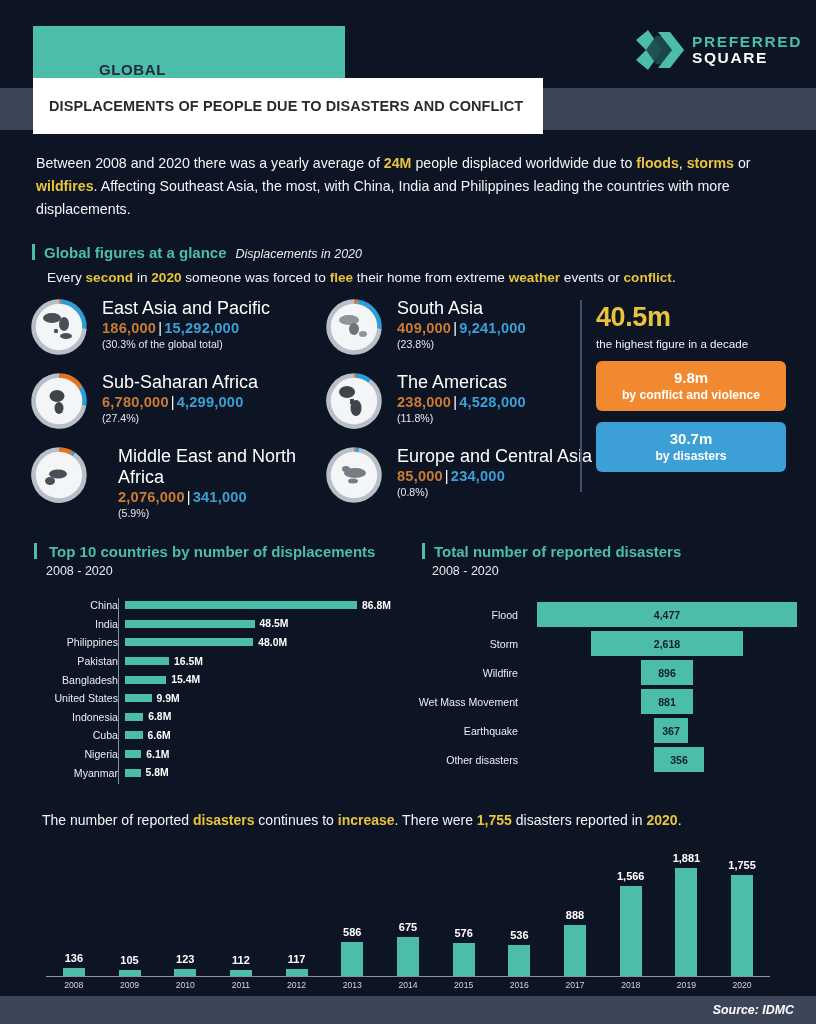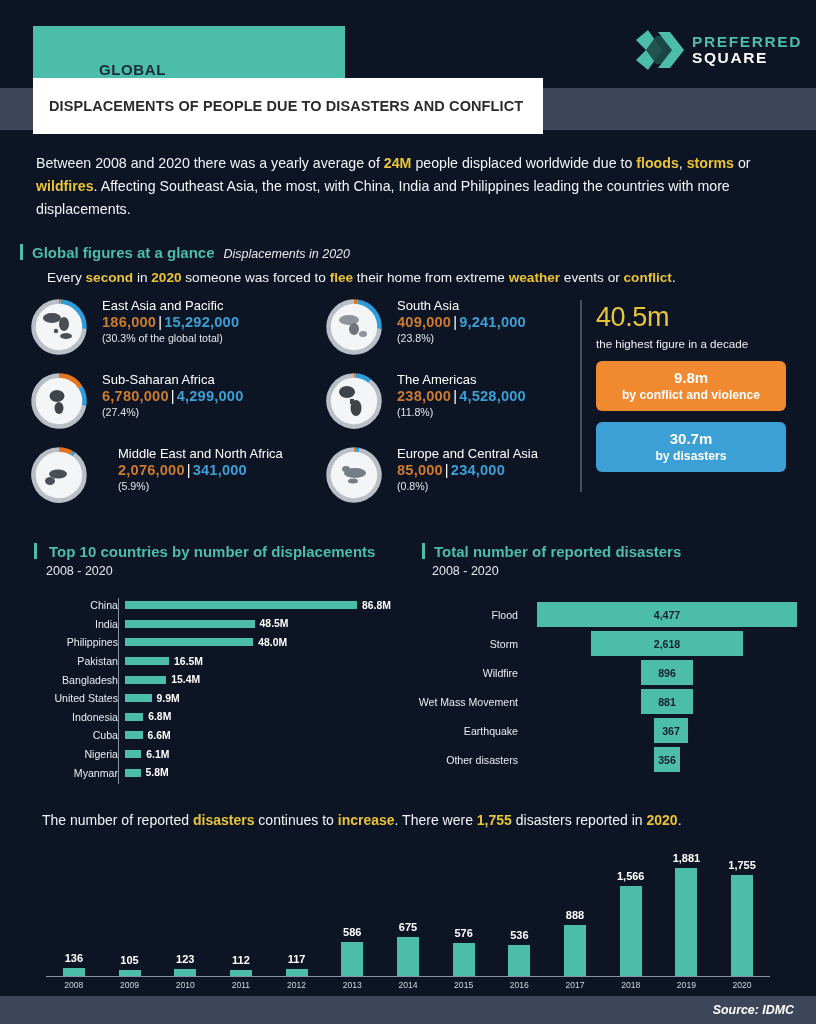--- a/index.html
+++ b/index.html
@@ -48,45 +48,45 @@
   }
   .hl{color:#e8c33c;font-weight:bold;}
 
   
   .sec-head{display:flex;align-items:baseline;gap:9px;}
   .sec-bar{display:inline-block;width:3px;height:16px;background:#4cbda8;position:relative;top:2px;}
   .sec-title{color:#4cbda8;font-size:15px;font-weight:bold;}
   .sec-sub{color:#e9eaec;font-size:12.5px;font-style:italic;}
   .sec-sub2{color:#e9eaec;font-size:12.5px;}
 
-  #glance-head{position:absolute;left:20px;top:242px;}
+  #glance-head{position:absolute;left:32px;top:242px;}
   .glance-line{
     position:absolute;left:47px;top:270px;font-size:13.6px;color:#f2f4f7;
   }
 
   
   .regions{position:absolute;left:30px;top:296px;width:545px;}
   .region-col{position:absolute;top:0;width:290px;}
   .region-col.left{left:0;}
   .region-col.right{left:295px;}
   .region{position:relative;height:74px;}
   .globe{position:absolute;left:0;top:2px;width:58px;height:58px;}
   .region-body{position:absolute;left:72px;top:2px;}
-  .region-name{font-size:13px;color:#ffffff;margin-bottom:1px;}
+  .region-name{font-size:18px;color:#ffffff;margin-bottom:1px;}
   .region-figs{font-size:14.6px;font-weight:bold;letter-spacing:.2px;}
   .fig-conflict{color:#cc7b32;}
   .fig-sep{color:#ffffff;font-weight:normal;margin:0 2px;}
   .fig-disaster{color:#3c9fd6;}
   .region-pct{font-size:10.6px;color:#e4e7ec;margin-top:2px;}
   .region.indent .region-body{left:88px;}
 
   
   .vdiv{position:absolute;left:580px;top:300px;width:2px;height:192px;background:#44506a;}
   .summary{position:absolute;left:596px;top:302px;width:190px;}
-  .big-figure{font-size:27px;font-weight:normal;color:#e8c33c;letter-spacing:-.4px;}
+  .big-figure{font-size:27px;font-weight:bold;color:#e8c33c;letter-spacing:-.4px;}
   .big-caption{font-size:11.6px;color:#f0f2f5;margin-top:4px;}
   .pill{border-radius:6px;text-align:center;padding:8px 4px 9px;margin-top:11px;}
   .pill .v{font-size:15px;font-weight:bold;color:#fff;display:block;}
   .pill .c{font-size:12.2px;font-weight:bold;color:#fff;display:block;margin-top:2px;}
   .pill.conflict{background:#f0892f;}
   .pill.disasters{background:#3c9fd6;}
 
   
   #top10-head{position:absolute;left:34px;top:541px;gap:12px;}
   #disasters-head{position:absolute;left:422px;top:541px;}
@@ -418,21 +418,21 @@
       <div class="funnel-label">Earthquake</div>
       <div class="funnel-track">
         <div class="funnel-bar" style="left:117.0px;width:34px">
           <span class="funnel-val">367</span>
         </div>
       </div>
     </div>
     <div class="funnel-row">
       <div class="funnel-label">Other disasters</div>
       <div class="funnel-track">
-        <div class="funnel-bar" style="left:117.0px;width:26.0px">
+        <div class="funnel-bar" style="left:117.0px;width:50px">
           <span class="funnel-val">356</span>
         </div>
       </div>
     </div>
   </div>
 
 <div class="bottom-line">
   <span>The number of reported </span><span class="hl">disasters</span><span> continues to </span><span class="hl">increase</span><span>. There were </span><span class="hl">1,755</span><span> disasters reported in </span><span class="hl">2020</span><span>.</span>
 </div>
 

